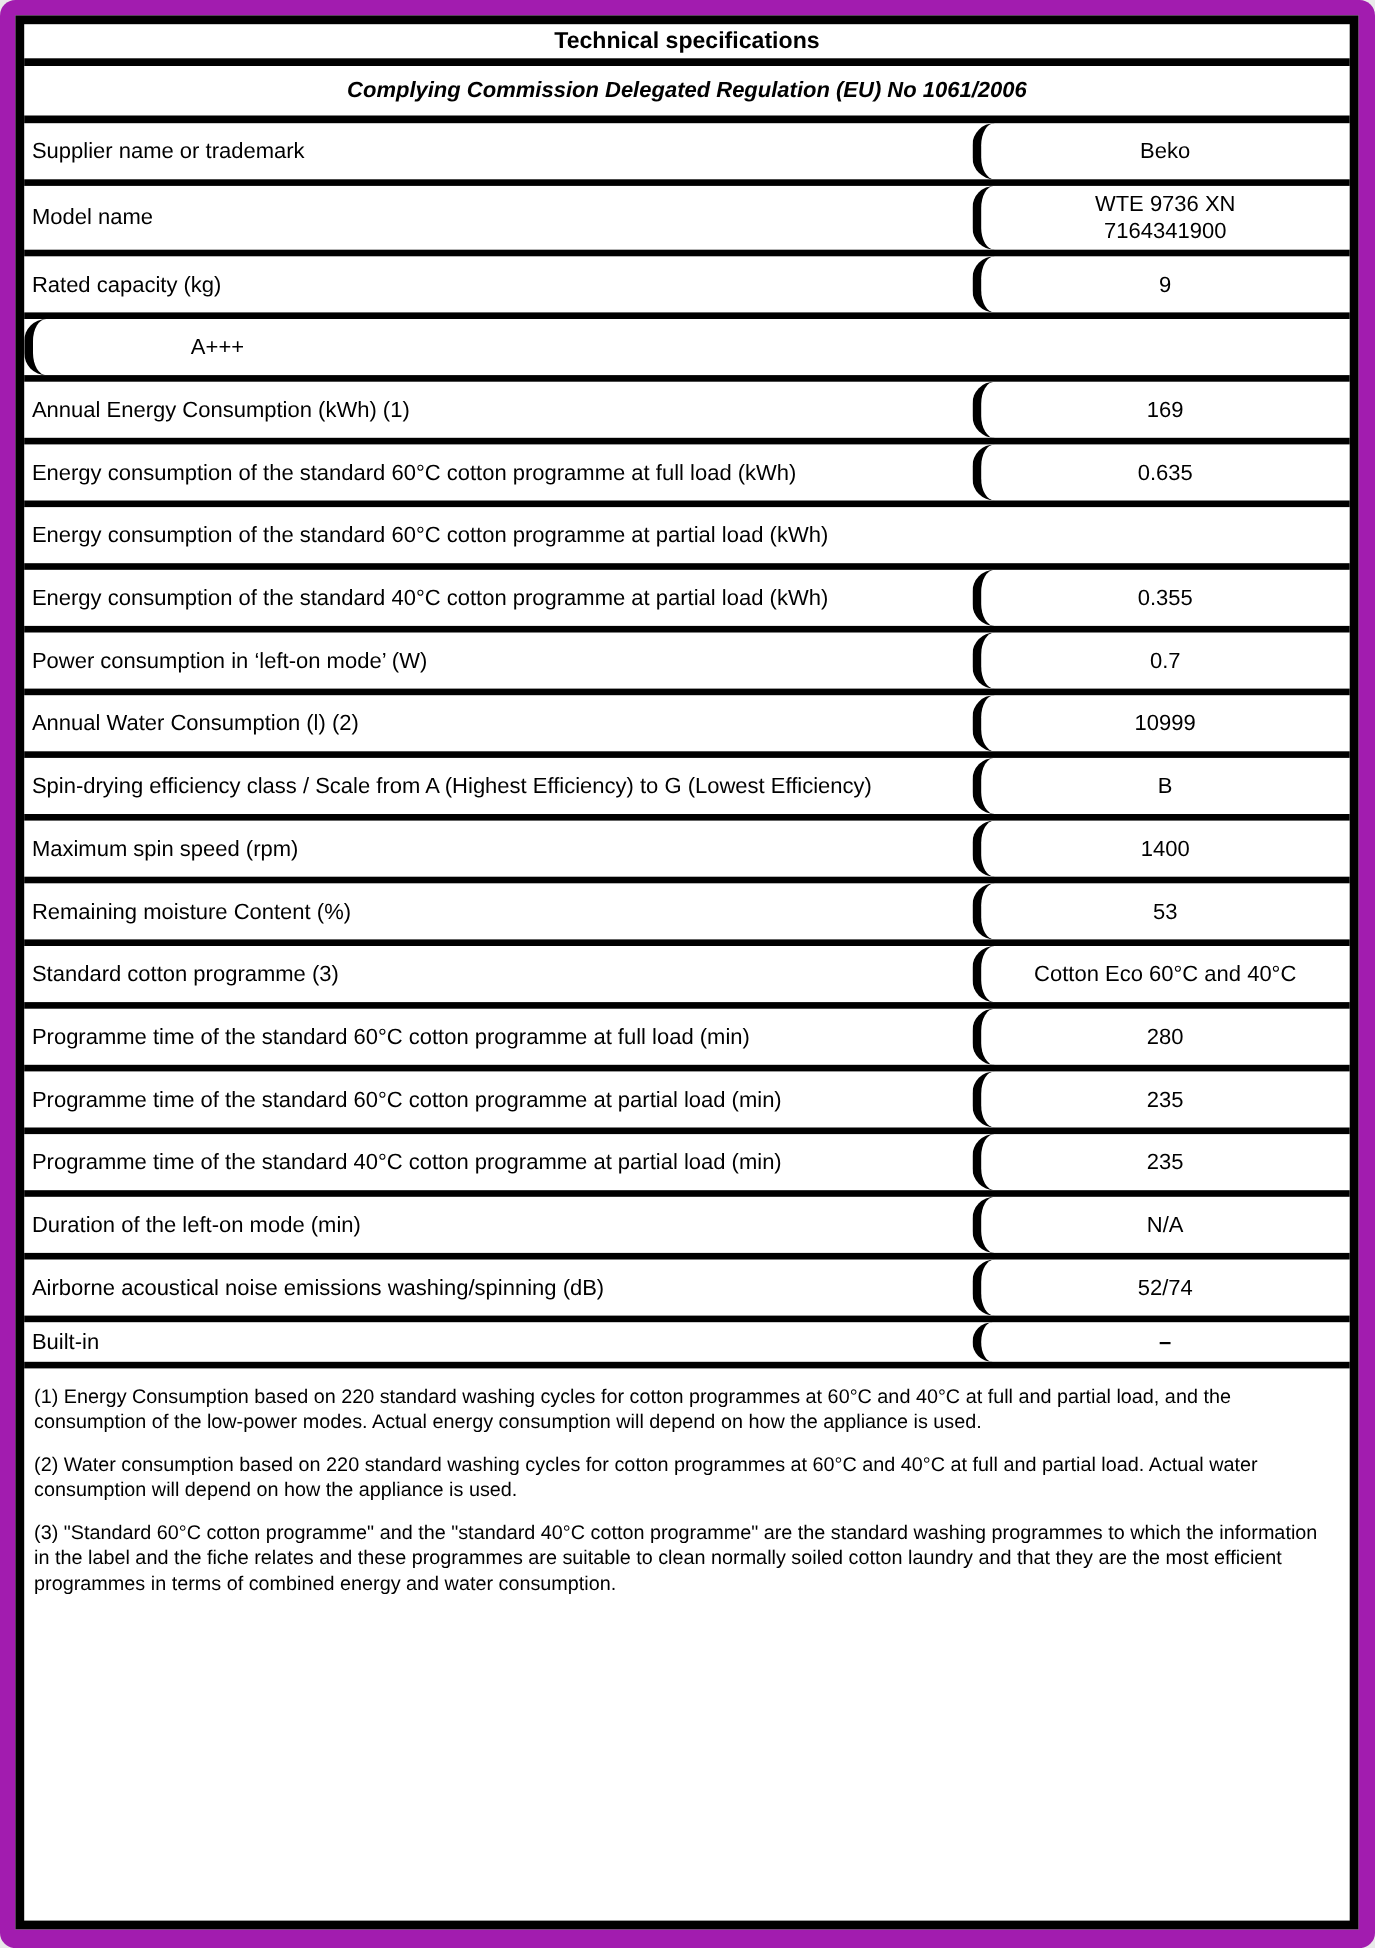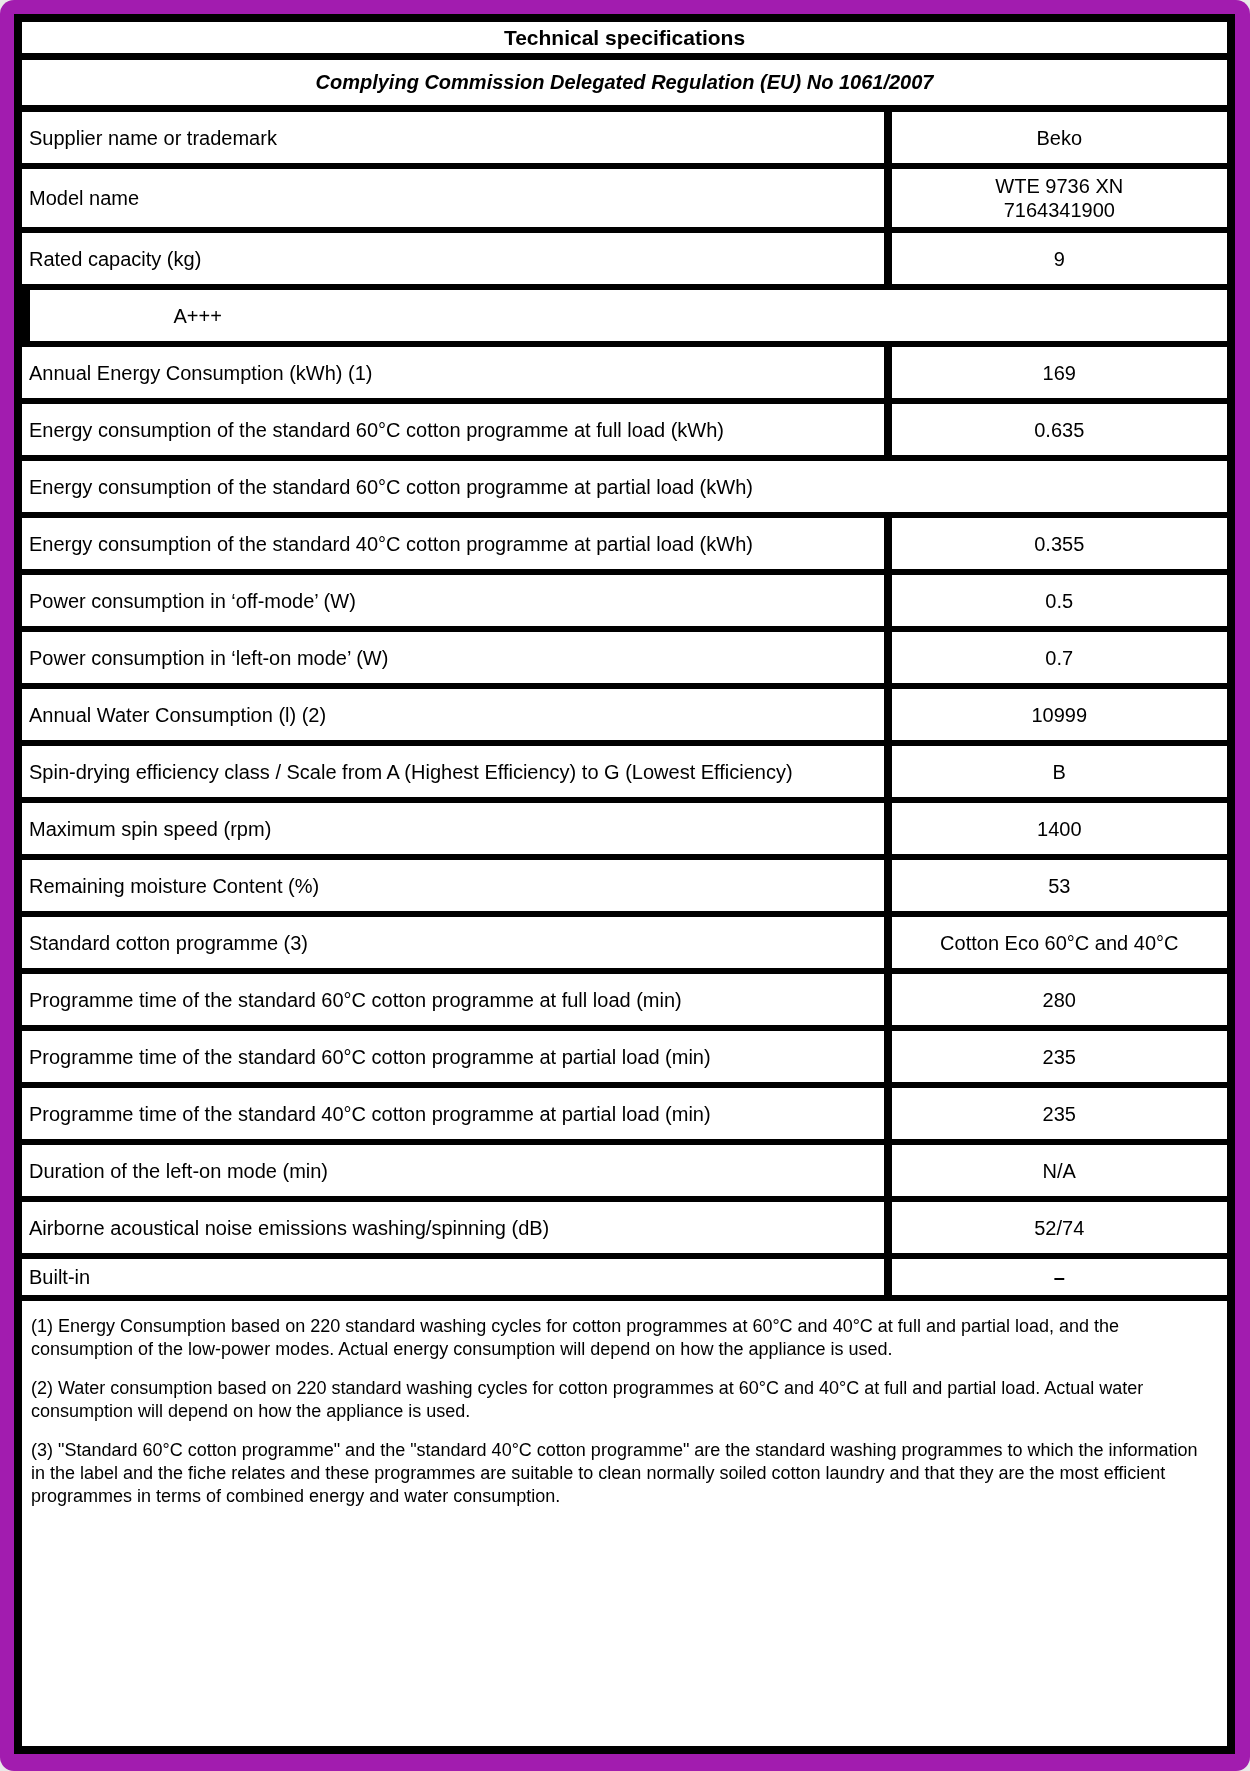--- a/index.html
+++ b/index.html
@@ -65,38 +65,39 @@
     padding: 6px 10px 6px 7px;
     text-align: left;
   }
   .cell.value {
     width: 28.5%;
     border-left: 8px solid #000;
     justify-content: center;
     text-align: center;
     padding: 4px 6px;
     white-space: pre-line;
+    border-radius: 20px;
   }
   .row.short .cell.value { font-weight: bold; }
   .footnotes {
     flex: 1;
     padding: 14px 12px 10px 9px;
     font-size: 18px;
     line-height: 1.28;
   }
   .footnotes p { margin-bottom: 16px; }
 </style>
 </head>
 <body>
 
 <div class="page">
   <div class="spec-table">
 
     <div class="thead-title">Technical specifications</div>
-    <div class="thead-subtitle">Complying Commission Delegated Regulation (EU) No 1061/2007</div>
+    <div class="thead-subtitle">Complying Commission Delegated Regulation (EU) No 1061/2006</div>
 
     <div class="row">
       <div class="cell label">Supplier name or trademark</div>
       <div class="cell value">Beko</div>
     </div>
     <div class="row model">
       <div class="cell label">Model name</div>
       <div class="cell value">WTE 9736 XN
 7164341900</div>
     </div>
@@ -114,24 +115,20 @@
     <div class="row">
       <div class="cell label">Energy consumption of the standard 60°C cotton programme at full load  (kWh)</div>
       <div class="cell value">0.635</div>
     </div>
     <div class="row">
       <div class="cell label">Energy consumption of the standard 60°C cotton programme at partial load (kWh)</div>
     </div>
     <div class="row">
       <div class="cell label">Energy consumption of the standard 40°C cotton programme at partial load (kWh)</div>
       <div class="cell value">0.355</div>
-    </div>
-    <div class="row">
-      <div class="cell label">Power consumption in ‘off-mode’ (W)</div>
-      <div class="cell value">0.5</div>
     </div>
     <div class="row">
       <div class="cell label">Power consumption in ‘left-on mode’ (W)</div>
       <div class="cell value">0.7</div>
     </div>
     <div class="row">
       <div class="cell label">Annual Water Consumption (l) (2)</div>
       <div class="cell value">10999</div>
     </div>
     <div class="row">

